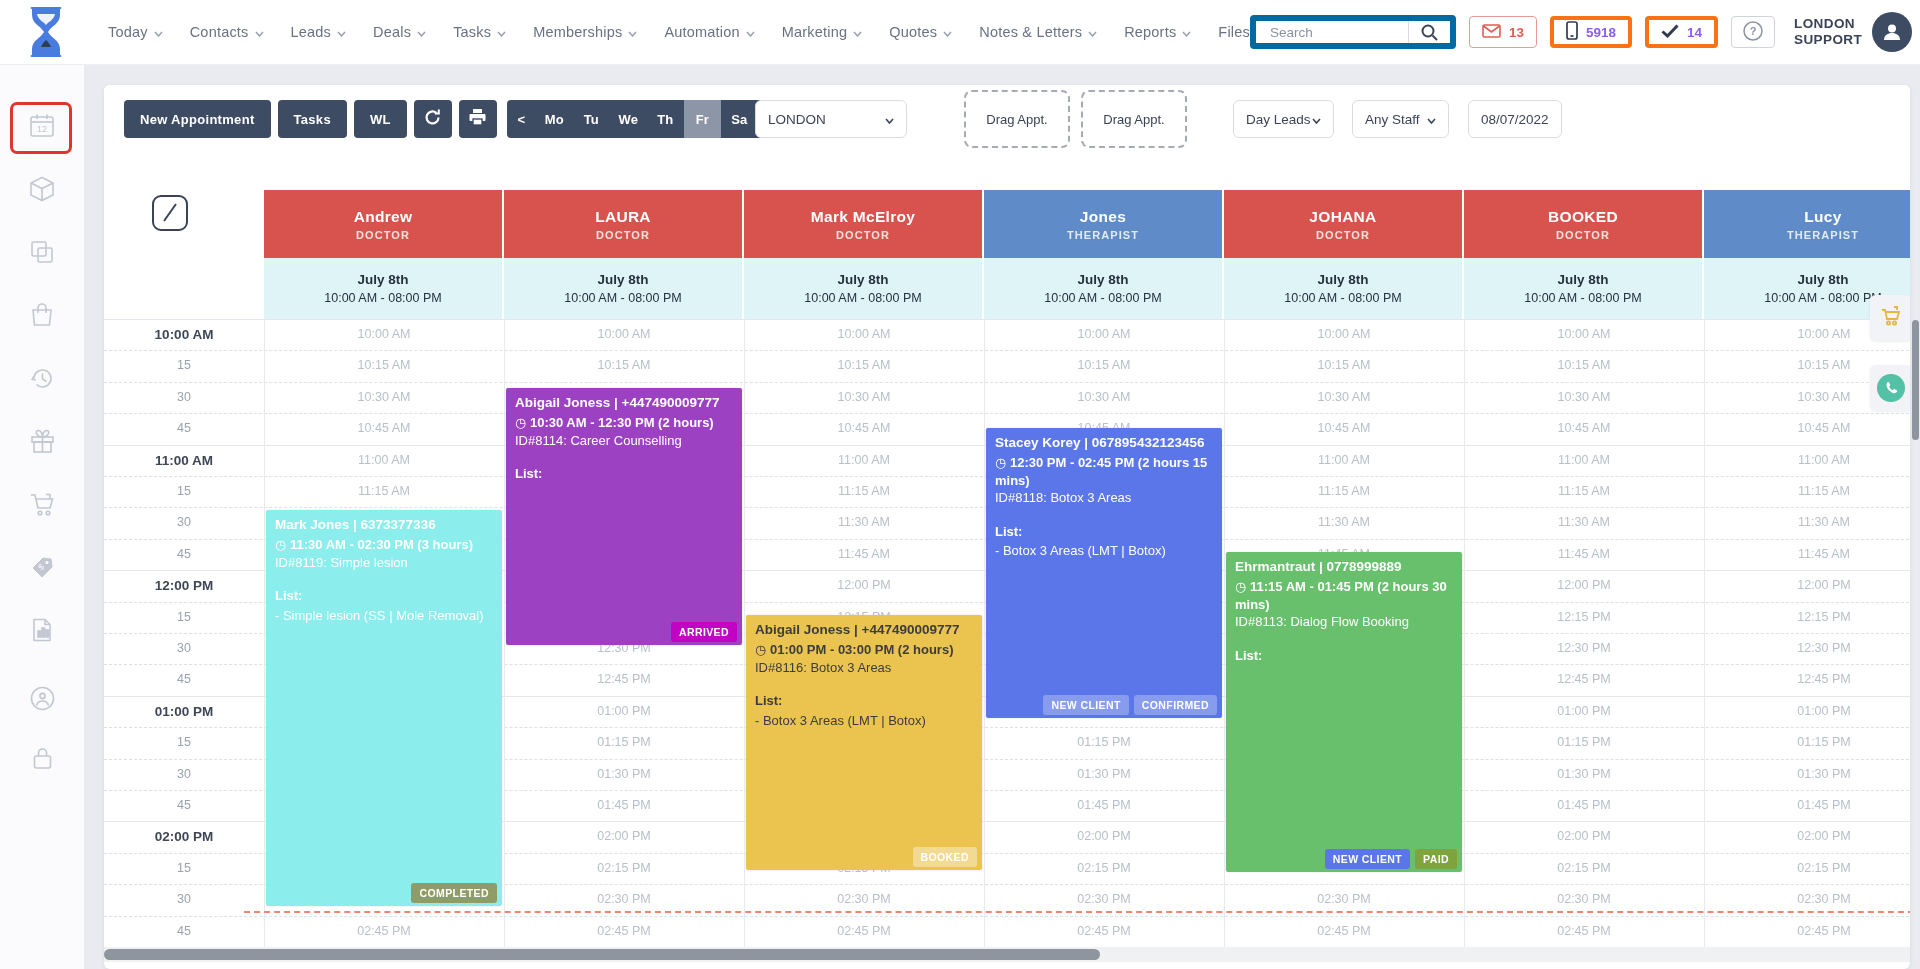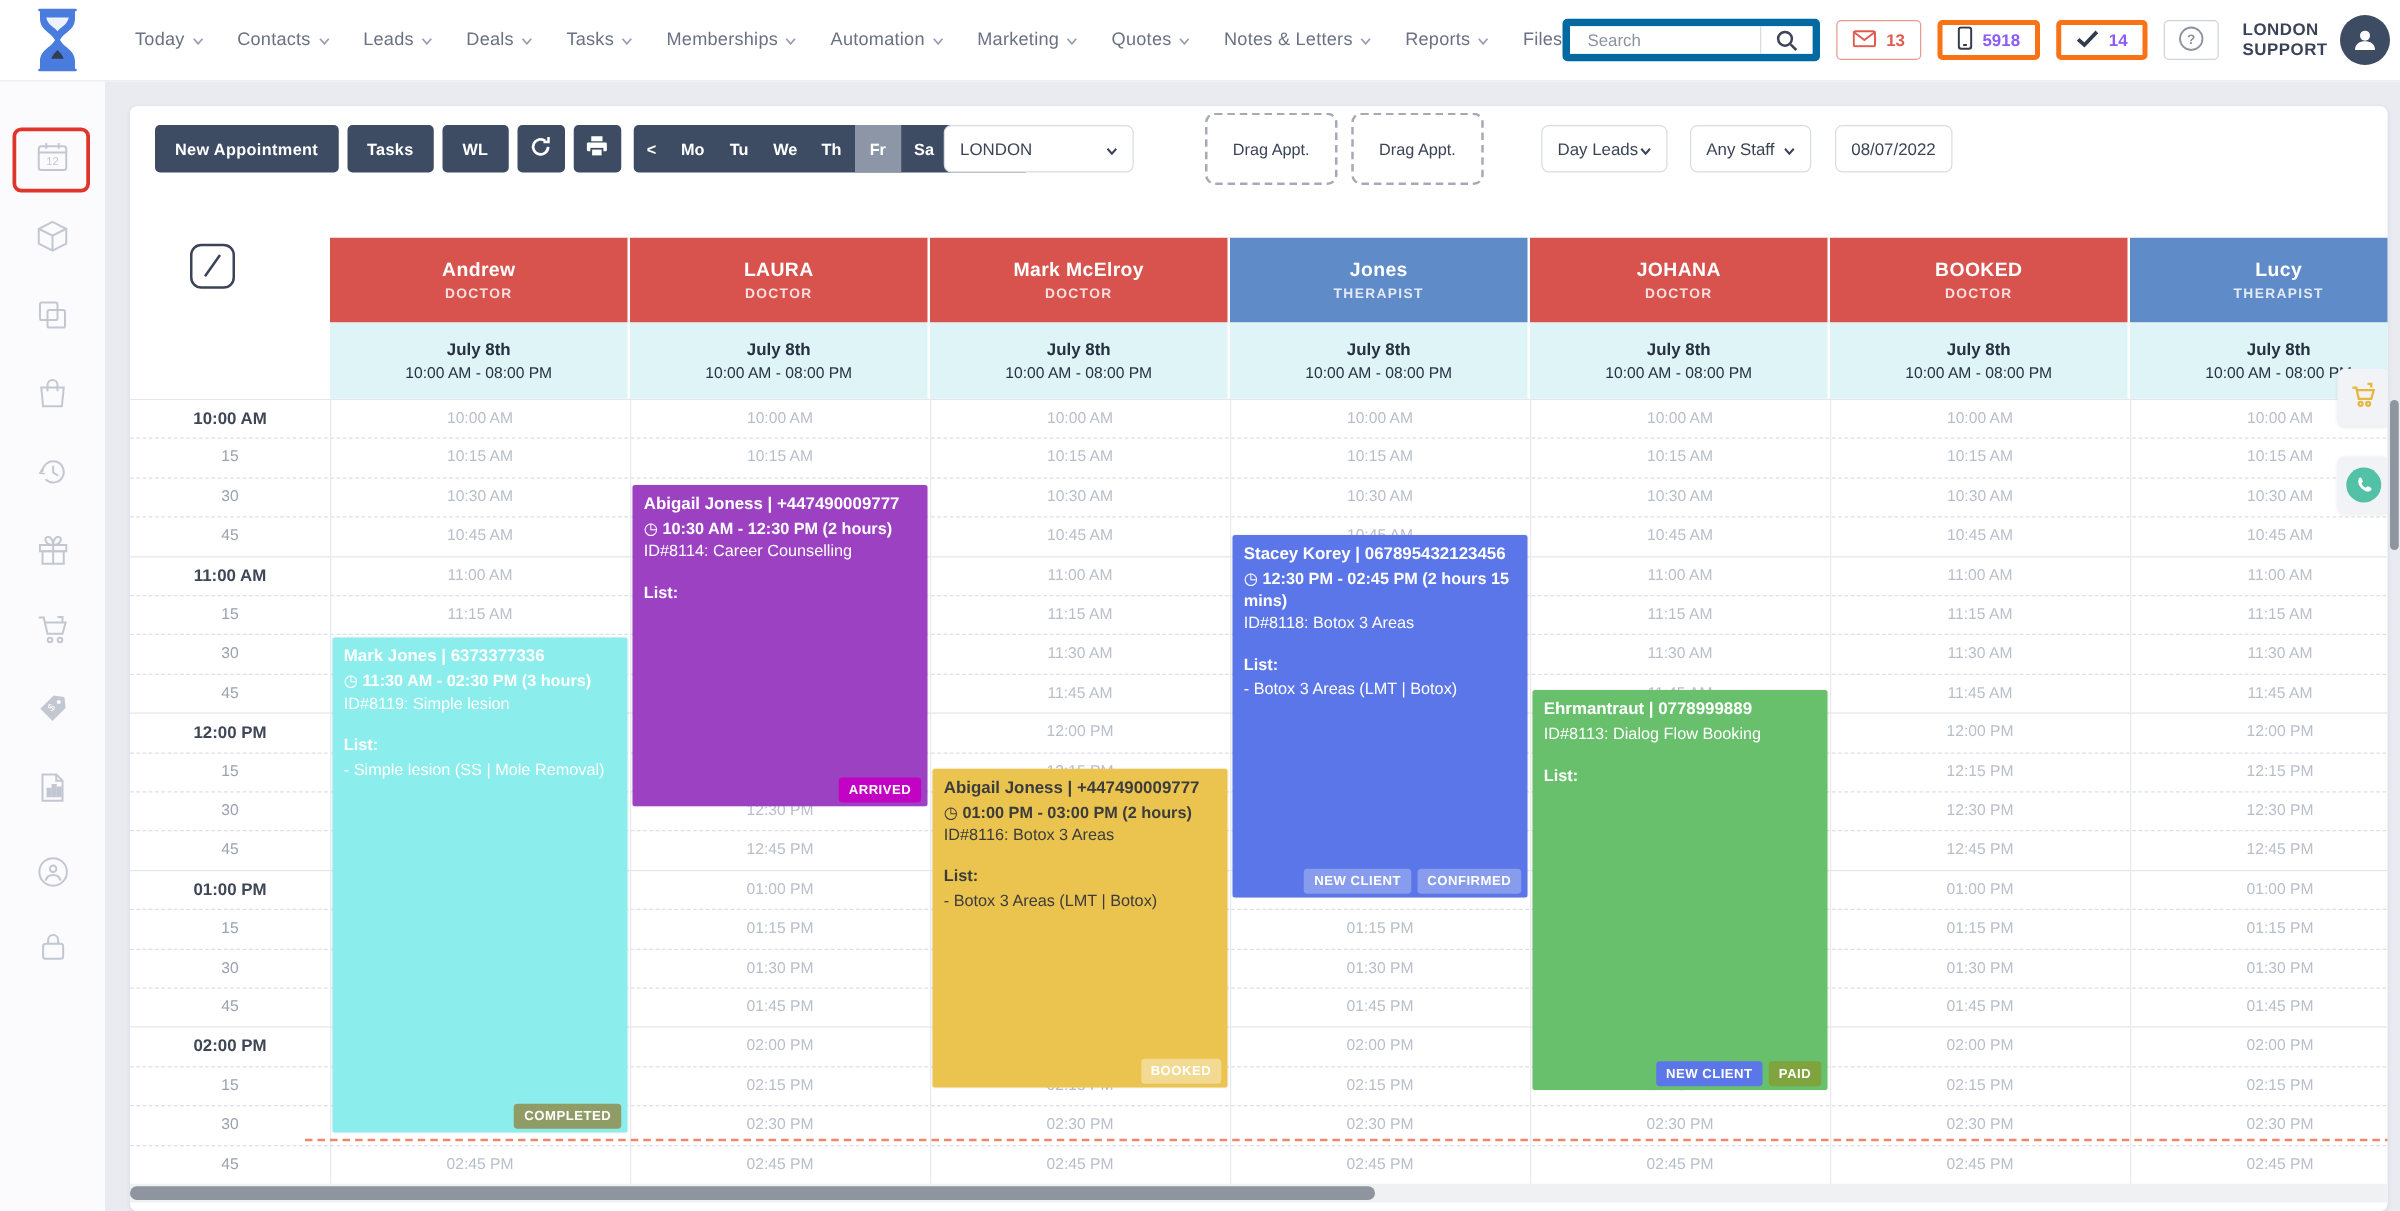--- a/index.html
+++ b/index.html
@@ -747,20 +747,21 @@
         <div class="idln">ID#8118: Botox 3 Areas</div>
         <div class="lst">List:</div>
         <div class="itm">- Botox 3 Areas (LMT | Botox)</div>
         <div class="badges">
           <span class="abadge" style="background: rgba(255, 255, 255, 0.28);">NEW CLIENT</span>
           <span class="abadge" style="background: rgba(255, 255, 255, 0.28);">CONFIRMED</span>
         </div>
       </div>
       <div class="appt" style="left: 1122px; top: 233px; height: 320px; background: rgb(104, 192, 108); color: rgb(255, 255, 255);">
         <div class="ttl">Ehrmantraut | 0778999889</div>
+        <div class="tmln"><span>◷ </span><span>11:15 AM - 01:45 PM (2 hours 30 mins)</span></div>
         <div class="idln">ID#8113: Dialog Flow Booking</div>
         <div class="lst">List:</div>
         <div class="badges">
           <span class="abadge" style="background: rgb(91, 118, 232);">NEW CLIENT</span>
           <span class="abadge" style="background: rgb(127, 163, 61);">PAID</span>
         </div>
       </div>
       <div class="nowline" style="border-top-color: rgb(240, 135, 106);"></div>
     </div>
 

